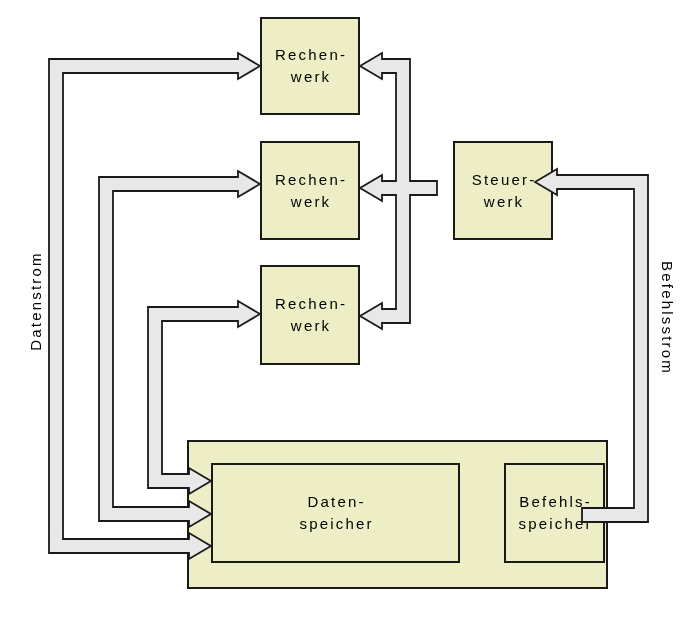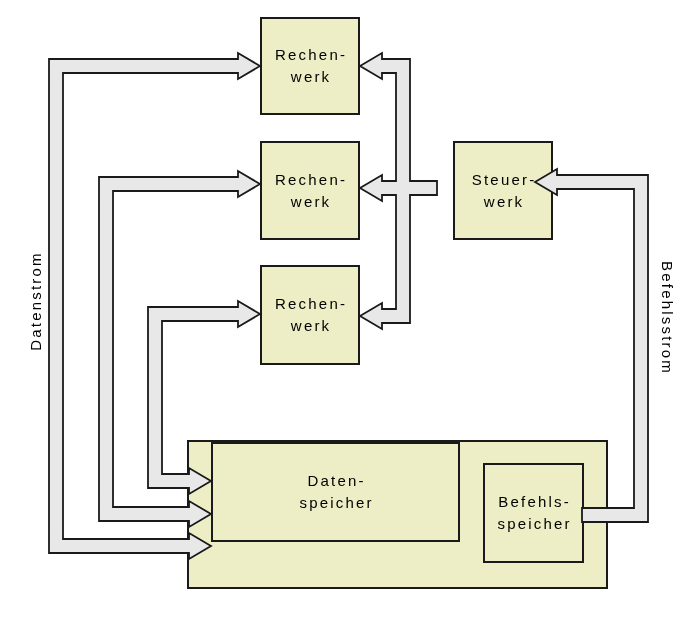--- a/index.html
+++ b/index.html
@@ -35,22 +35,22 @@
     letter-spacing:2.2px;
     line-height:22px;
     white-space:nowrap;
     text-indent:2.2px; 
   }
   #rw1{left:260px;top:17px;width:100px;height:98px;}
   #rw2{left:260px;top:141px;width:100px;height:99px;}
   #rw3{left:260px;top:265px;width:100px;height:100px;}
   #sw {left:453px;top:141px;width:100px;height:99px;}
   #mem{left:187px;top:440px;width:421px;height:149px;z-index:0;}
-  #ds {left:211px;top:442px;width:249px;height:100px;}
-  #bs {left:483px;top:463px;width:101px;height:100px;}
+  #ds {left:211px;top:463px;width:249px;height:100px;}
+  #bs {left:504px;top:463px;width:101px;height:100px;}
   .vlabel{
     position:absolute;
     width:180px;height:20px;
     display:flex;align-items:center;justify-content:center;
     font-size:15px;
     letter-spacing:2.2px;
     white-space:nowrap;
     z-index:1;
   }
   #lbl-daten{left:-55px;top:291px;transform:rotate(-90deg);}

